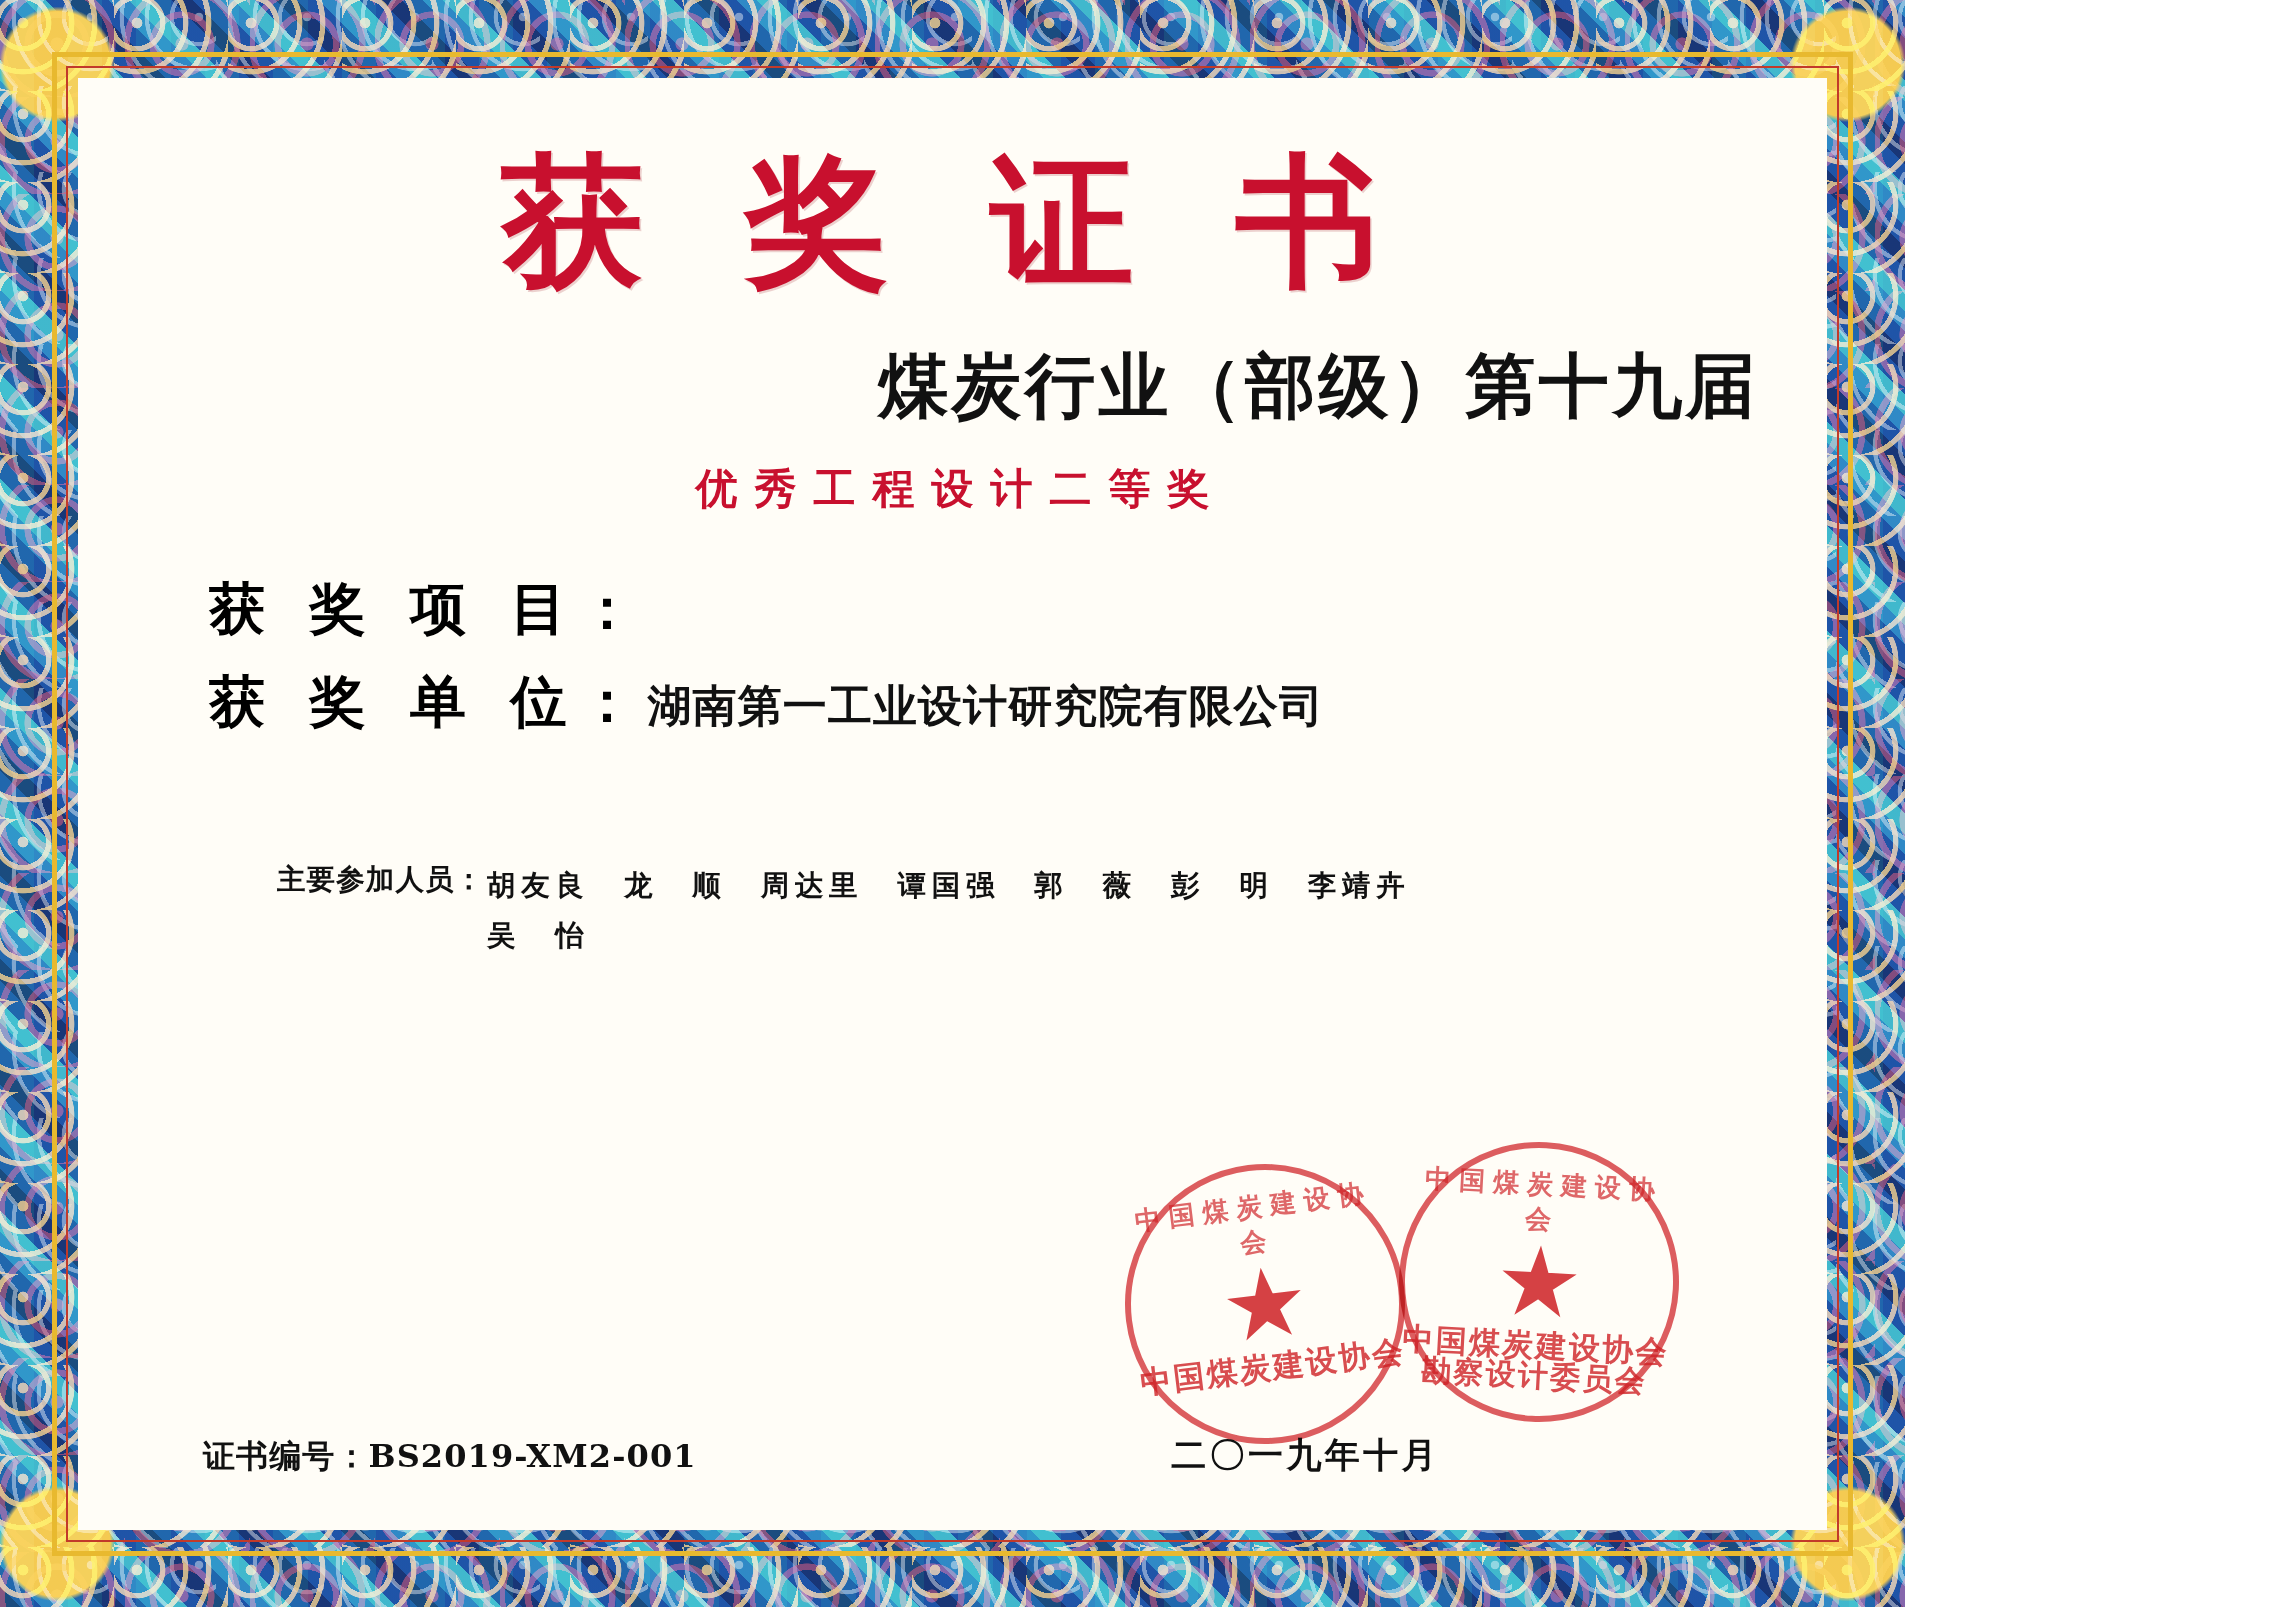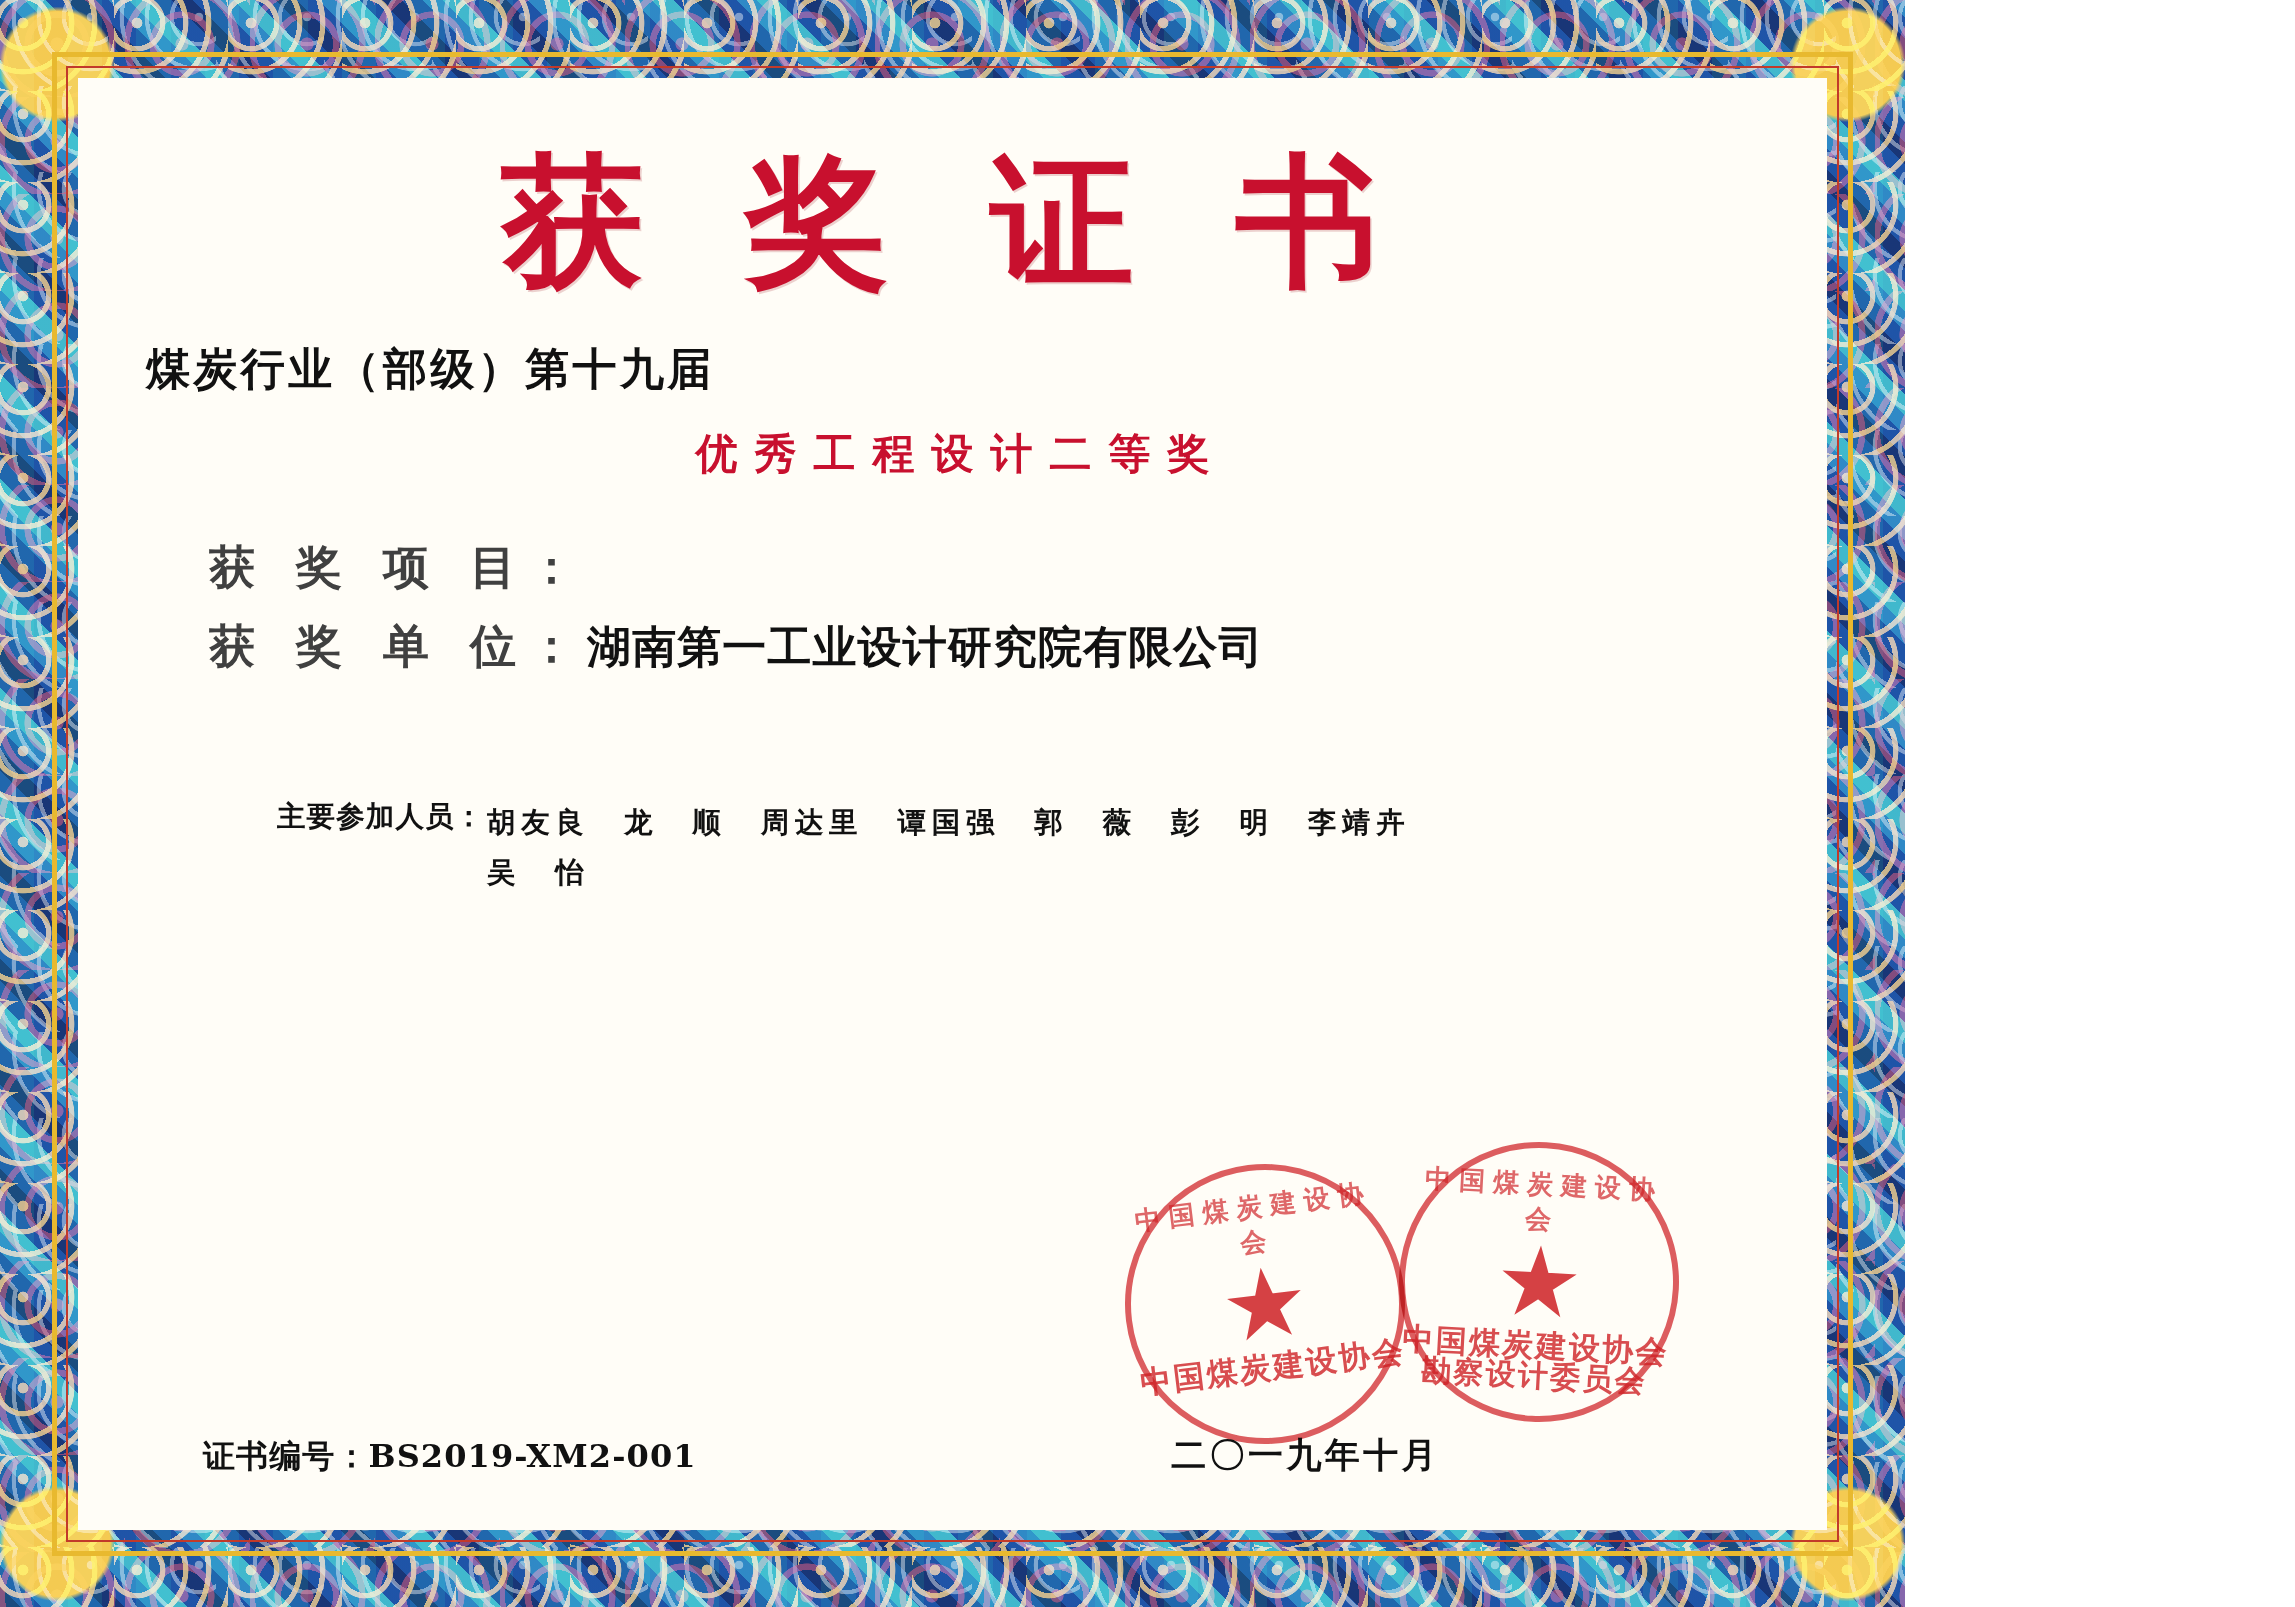--- a/index.html
+++ b/index.html
@@ -92,24 +92,24 @@
     font-weight: bold;
     font-size: 143px;
     letter-spacing: 26px;
     margin-top: 34px;
     line-height: 1.05;
     text-shadow: 1.7px 1.7px 0 rgba(150,10,20,0.18);
     white-space: nowrap;
   }
 
   .subtitle-1 {
-    text-align: left;
-    color: #111111;
-    font-weight: bold;
-    font-size: 44px;
+    text-align: right;
+    color: #111111;
+    font-weight: bold;
+    font-size: 70px;
     letter-spacing: 3.4px;
     margin-top: 44px;
   }
 
   .subtitle-2 {
     text-align: center;
     color: #c8102e;
     font-weight: bold;
     font-size: 42px;
     letter-spacing: 17px;
@@ -120,23 +120,23 @@
   .field-row {
     display: flex;
     align-items: baseline;
     margin-top: 55px;
     padding-left: 63px;
   }
   .field-row.second {
     margin-top: 17px;
   }
   .field-label {
-    color: #404040;
-    font-weight: bold;
-    font-size: 46px;
+    color: #000000;
+    font-weight: bold;
+    font-size: 56px;
     letter-spacing: 12.5px;
     white-space: nowrap;
   }
   .field-value {
     color: #111111;
     font-weight: bold;
     font-size: 44px;
     letter-spacing: 1.1px;
     white-space: nowrap;
   }

